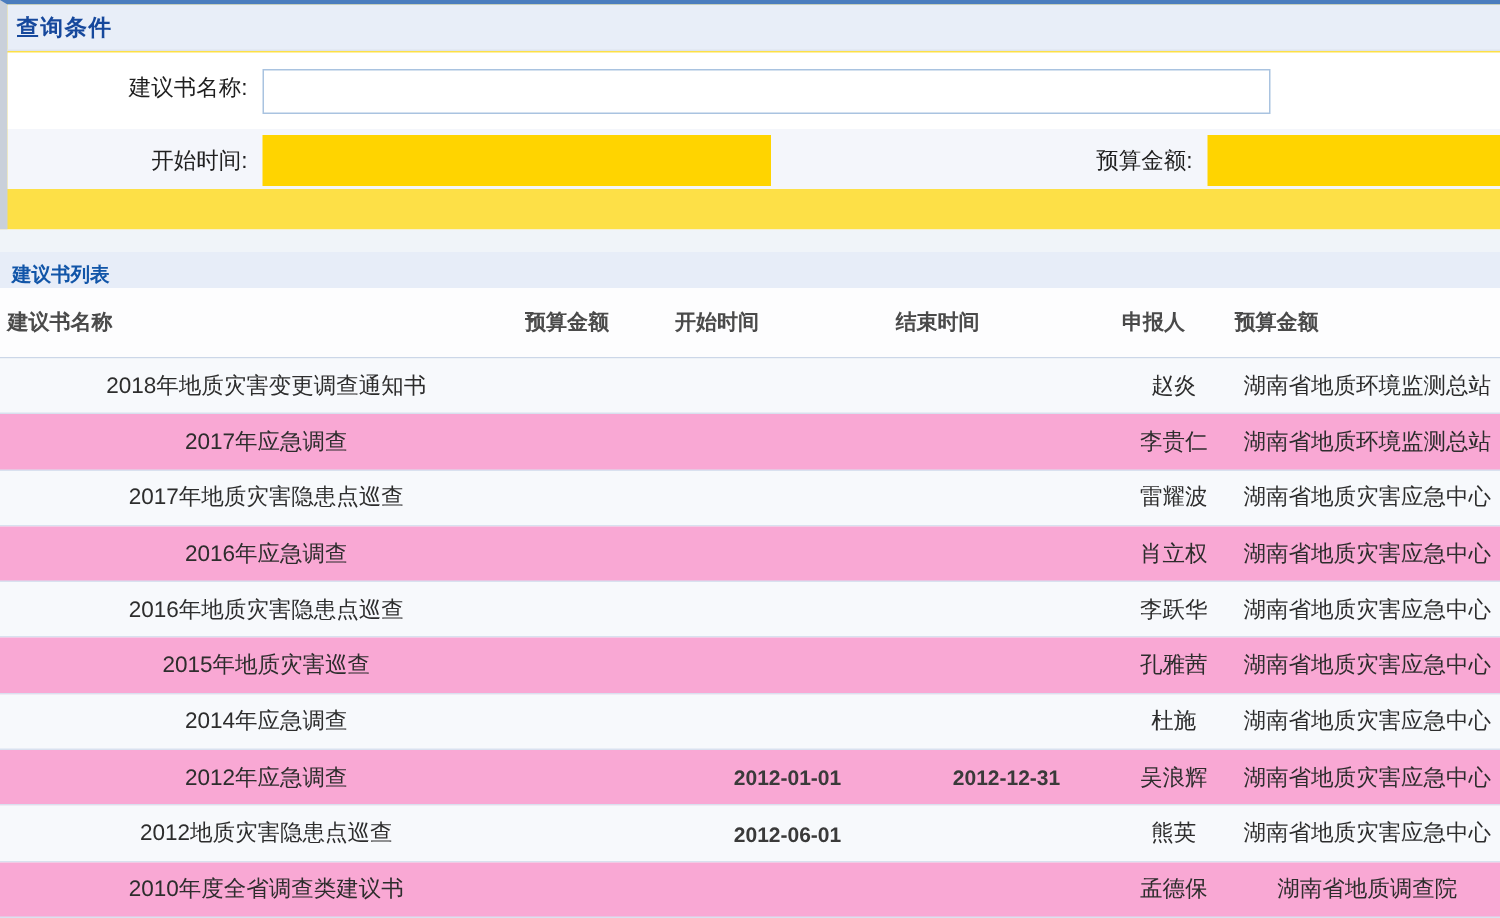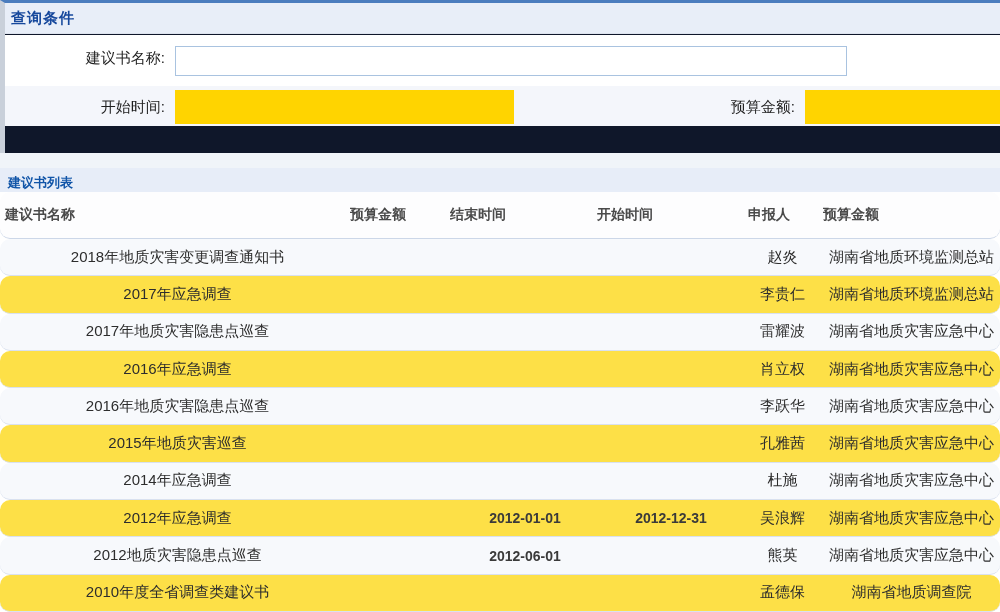--- a/index.html
+++ b/index.html
@@ -2,21 +2,21 @@
 <html><head>
 <meta charset="utf-8">
 <style>
   * { margin:0; padding:0; box-sizing:border-box; }
   html,body { width:1000px; height:612px; overflow:hidden; background:#fff;
     font-family:"Liberation Sans","DejaVu Sans",sans-serif; }
   .page { position:relative; width:1000px; height:612px; }
 
   
   .query-panel { position:absolute; top:0; left:0; width:1000px; height:153px;
-    background:#0f172a; border-top:3px solid #4b7dbe; border-left:5px solid #c9d0da; }
+    background:#fde047; border-top:3px solid #4b7dbe; border-left:5px solid #c9d0da; }
   .qp-header { position:absolute; top:0; left:0; right:0; height:31px;
     background:#e8eef8; border-bottom:1px solid #dde3ee; display:flex; align-items:center; }
   .qp-title { font-size:15px; font-weight:bold; color:#16489c; padding-left:6px; letter-spacing:1px; }
   .form-row1 { position:absolute; top:32px; left:0; right:0; height:51px; background:#ffffff; }
   .form-row2 { position:absolute; top:83px; left:0; right:0; height:40px; background:#f4f6fb; }
   .fld-label { position:absolute; font-size:15px; color:#1f1f1f; text-align:right; }
   .lbl-name  { top:14px; left:0;  width:160px; }
   .lbl-start { top:12px; left:0;  width:160px;text-align:right; }
   .lbl-end   { top:12px; left:600px; width:190px; }
   .txt-input { position:absolute; top:11px; left:170px; width:672px; height:30px;
@@ -28,31 +28,31 @@
 
   
   .gap-strip { position:absolute; top:153px; left:0; width:1000px; height:15px; background:#f0f4f9; }
 
   
   .list-band { position:absolute; top:168px; left:0; width:1000px; height:24px;
     background:#e7edf8; display:flex; align-items:flex-end; }
   .list-title { font-size:13px; font-weight:bold; color:#1155a8; padding-left:8px; }
 
   
-  .grid-cols { display:grid; grid-template-columns:350px 100px 147px 145px 81px 1fr;border-radius:10px; }
+  .grid-cols { display:grid; grid-template-columns:350px 100px 147px 145px 81px 1fr; }
   .tbl-header { position:absolute; top:192px; left:0; width:1000px; height:47px;
     background:#fdfdfe; border-bottom:1px solid #ccd7e8; align-items:center; }
   .th { font-family:"Liberation Serif","DejaVu Serif",serif; font-weight:bold;
     font-size:14px; color:#4a4a4a; white-space:nowrap; overflow:hidden; }
   .th.c-name { padding-left:5px; }
   .th.c-appl { padding-left:6px; }
 
   .tbl-body { position:absolute; top:239px; left:0; width:1000px; height:373px;
     display:flex; flex-direction:column;text-align:center; }
-  .tr { flex:1; align-items:center; border-bottom:1px solid #d9e1ef; background:#fde047; cursor:default; }
+  .tr { flex:1; align-items:center; border-bottom:1px solid #d9e1ef; background:#f9a8d4; cursor:default; }
   .tr.odd { background:#f7f9fc; }
   .td { white-space:nowrap; overflow:hidden; font-size:15px; color:#2d2d2d; }
   .td.c-name { padding-left:5px; }
   .td.c-date { font-size:14px; font-weight:bold; color:#3a3a3a; padding-left:3px; }
   .td.c-unit, .td.c-appl { font-size:15px; }
 </style>
 </head>
 <body>
 
 <div class="page">
@@ -77,22 +77,22 @@
 
   <div class="gap-strip"></div>
 
   <div class="list-band">
     <span class="list-title">建议书列表</span>
   </div>
 
   <div class="tbl-header grid-cols">
     <span class="th c-name">建议书名称</span>
     <span class="th">预算金额</span>
+    <span class="th">开始时间</span>
     <span class="th">结束时间</span>
-    <span class="th">开始时间</span>
     <span class="th c-appl">申报人</span>
     <span class="th">预算金额</span>
   </div>
 
   <div class="tbl-body">
       <div class="tr grid-cols odd">
       <span class="td c-name">2018年地质灾害变更调查通知书</span>
       <span class="td"></span>
       <span class="td c-date"></span>
       <span class="td c-date"></span>

